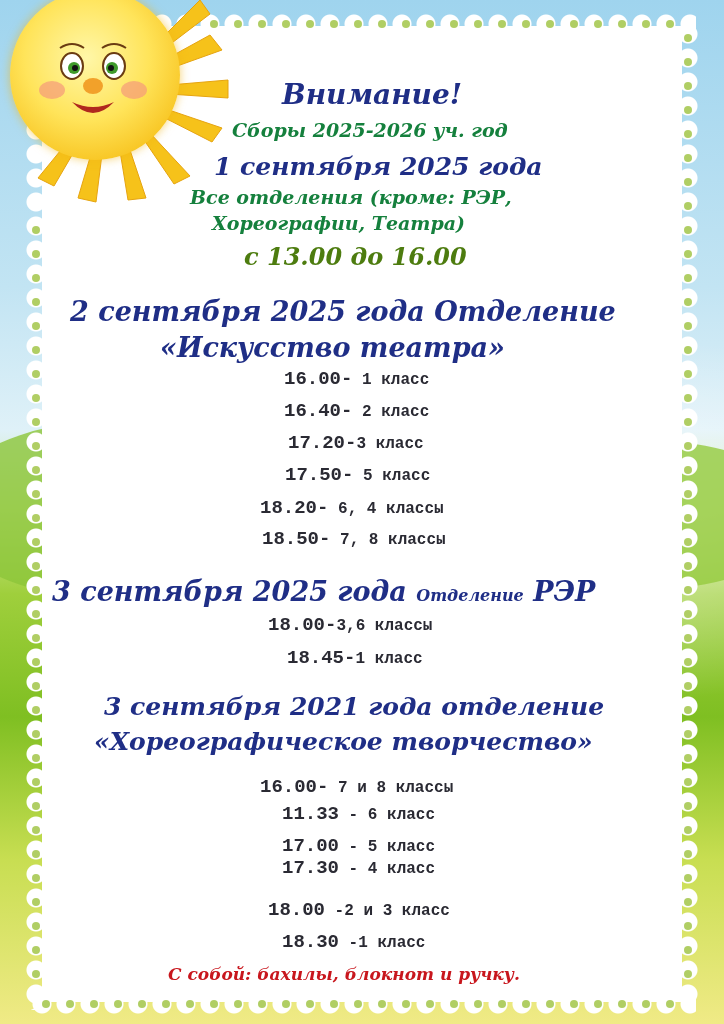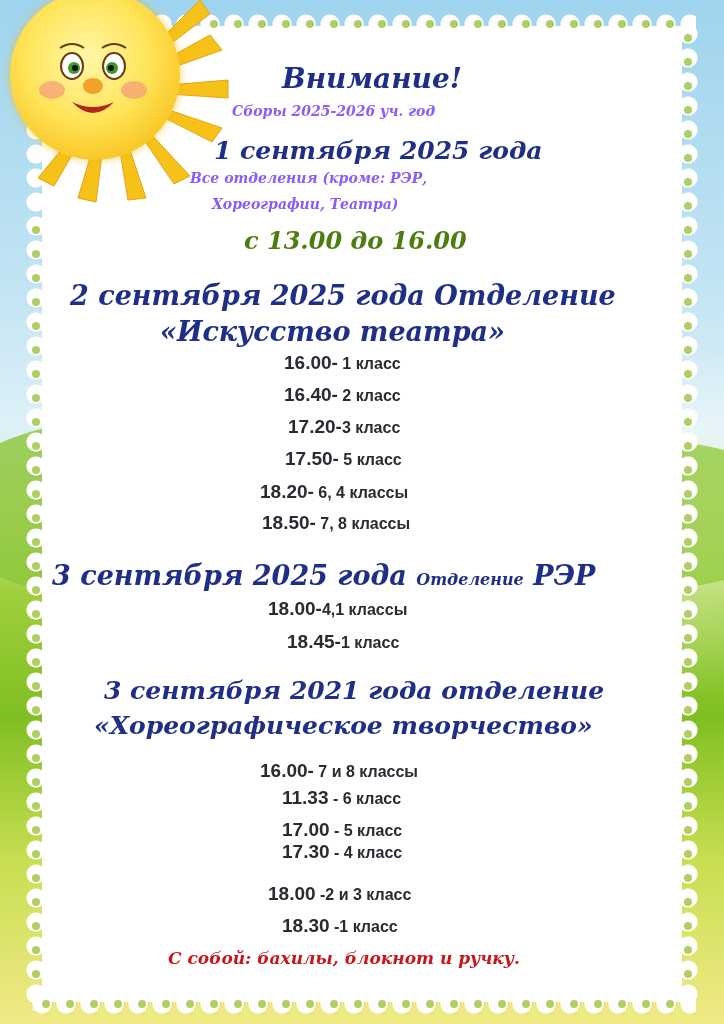--- a/index.html
+++ b/index.html
@@ -17,27 +17,27 @@
   .card{position:absolute;left:42px;top:26px;width:640px;height:976px;background:#ffffff;}
   .scallop-top,.scallop-bottom{position:absolute;left:28px;width:668px;height:28px;
     background:radial-gradient(circle at 14px 14px,#fff 9px,transparent 10px) 0 0/24px 28px repeat-x;}
   .scallop-top{top:10px;}
   .scallop-bottom{top:990px;}
   .scallop-left,.scallop-right{position:absolute;top:20px;width:28px;height:990px;
     background:radial-gradient(circle at 14px 14px,#fff 9px,transparent 10px) 0 0/28px 24px repeat-y;}
   .scallop-left{left:22px;}
   .scallop-right{left:674px;}
   .dots{position:absolute;pointer-events:none;}
-  .t{position:absolute;white-space:nowrap;font-weight:bold;}
+  .t{position:absolute;white-space:nowrap;font-weight:bold;margin-top:16px;}
   .title{font-style:italic;font-size:28px;color:#1f2e86;}
-  .sub{font-style:italic;font-size:14px;color:#8b5cf6;}
+  .sub{font-style:italic;font-size:19px;color:#15803d;}
   .date{font-style:italic;font-size:25px;color:#1f2e86;}
   .red{color:#4d7c0f;}
   .head{font-style:italic;font-size:27px;color:#1f2e86;}
-  .time{font-family:Liberation Sans, sans-serif;font-size:18px;color:#2a2a33;}
+  .time{font-family:Liberation Mono, monospace;font-size:18px;color:#2a2a33;}
   .time b{font-size:19px;}
   .time span{font-size:16px;}
   .note{font-style:italic;font-size:17px;color:#c8161d;}
 </style>
 </head>
 <body>
 
 <div class="bg"></div>
 <div class="hill"></div>
 <div class="hill2"></div>
@@ -220,21 +220,21 @@
 <div class="t head" style="left:160px;top:316px;">«Искусство театра»</div>
 
 <div class="t time" style="left:284px;top:352px;"><b>16.00-</b><span> 1 класс</span></div>
 <div class="t time" style="left:284px;top:384px;"><b>16.40-</b><span> 2 класс</span></div>
 <div class="t time" style="left:288px;top:416px;"><b>17.20-</b><span>3 класс</span></div>
 <div class="t time" style="left:285px;top:448px;"><b>17.50-</b><span> 5 класс</span></div>
 <div class="t time" style="left:260px;top:481px;"><b>18.20-</b><span>  6, 4  классы</span></div>
 <div class="t time" style="left:262px;top:512px;"><b>18.50-</b><span>  7, 8 классы</span></div>
 
 <div class="t head" style="left:52px;top:560px;"><span>3 сентября 2025 года</span> <span style="font-size:16px;">Отделение</span> <span>РЭР</span></div>
-<div class="t time" style="left:268px;top:598px;"><b>18.00-</b><span>4,1 классы</span></div>
+<div class="t time" style="left:268px;top:598px;"><b>18.00-</b><span>3,6 классы</span></div>
 <div class="t time" style="left:287px;top:631px;"><b>18.45-</b><span>1 класс</span></div>
 
 <div class="t head" style="left:104px;top:676px;font-size:25px;">3 сентября 2021 года отделение</div>
 <div class="t head" style="left:94px;top:711px;font-size:25px;">«Хореографическое творчество»</div>
 
 <div class="t time" style="left:260px;top:760px;text-align:center;"><b>16.00-</b><span>   7 и 8  классы</span></div>
 <div class="t time" style="left:282px;top:787px;"><b>11.33</b><span> - 6 класс</span></div>
 <div class="t time" style="left:282px;top:819px;"><b>17.00</b><span> - 5 класс</span></div>
 <div class="t time" style="left:282px;top:841px;"><b>17.30</b><span> - 4 класс</span></div>
 <div class="t time" style="left:268px;top:883px;"><b>18.00</b><span> -2 и 3 класс</span></div>

